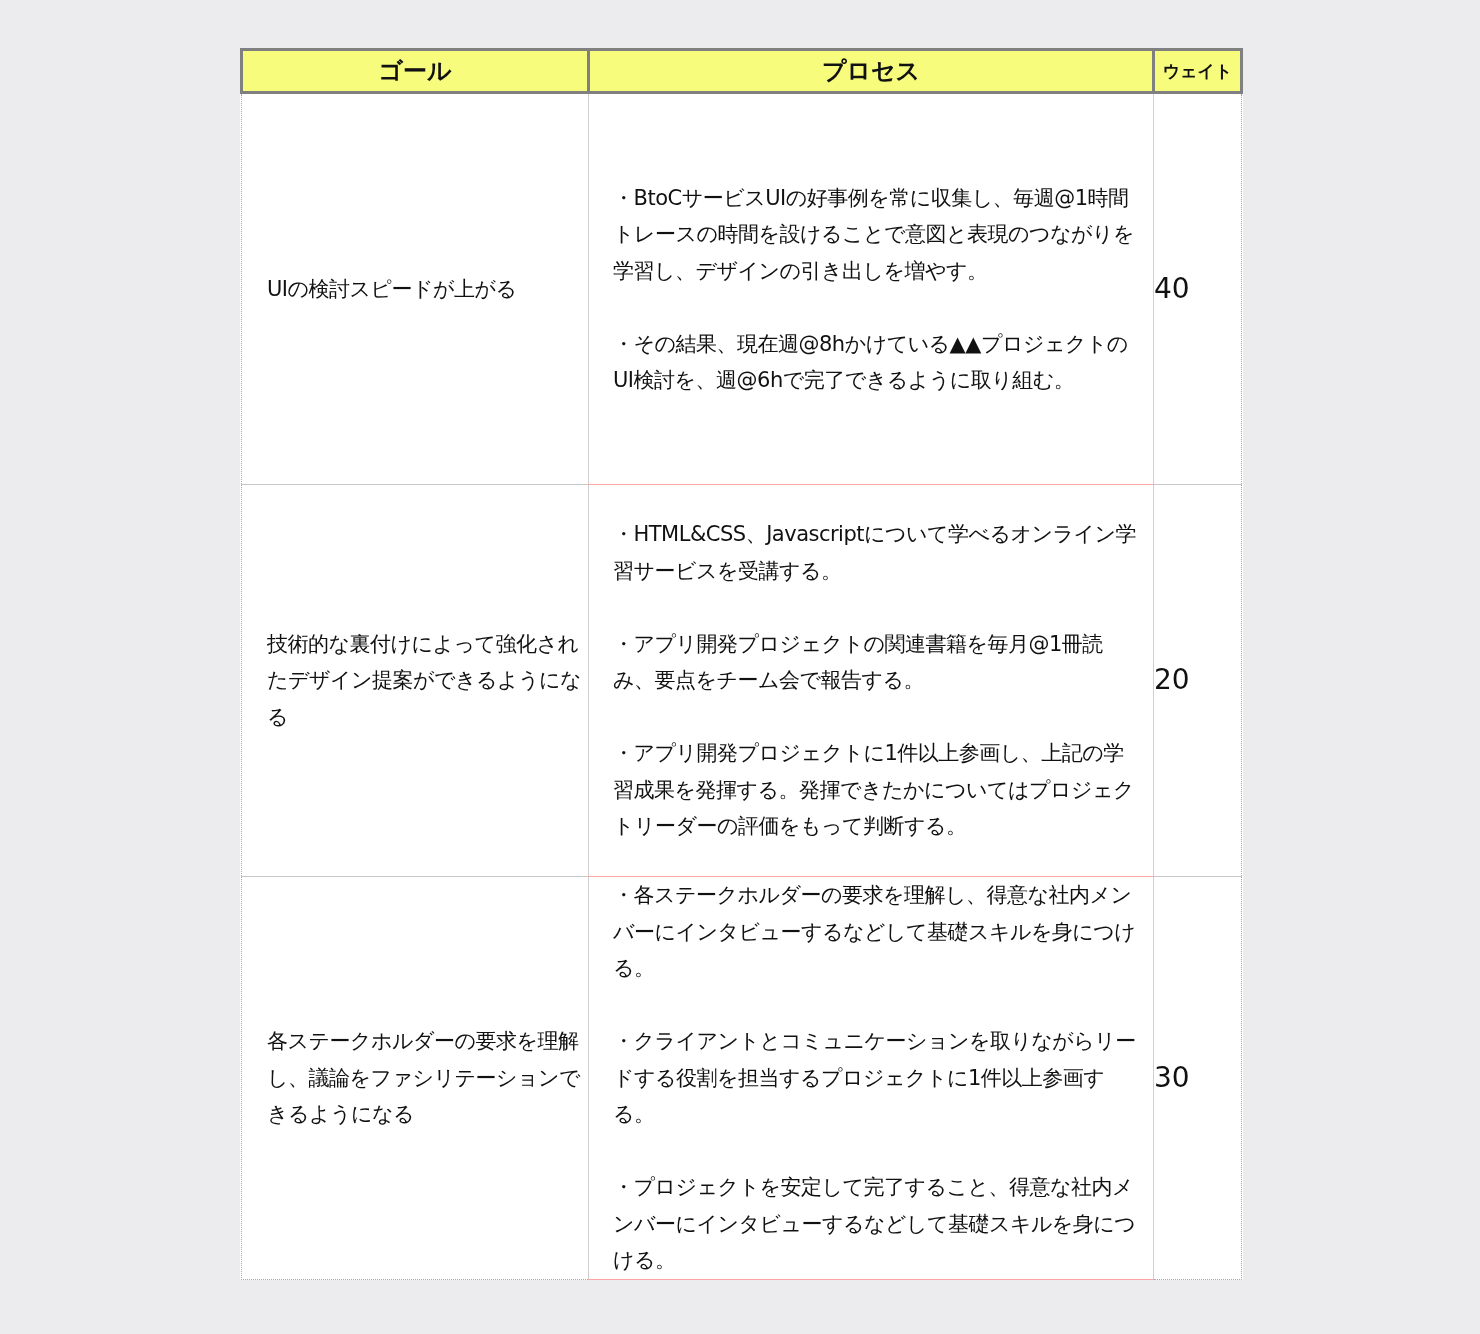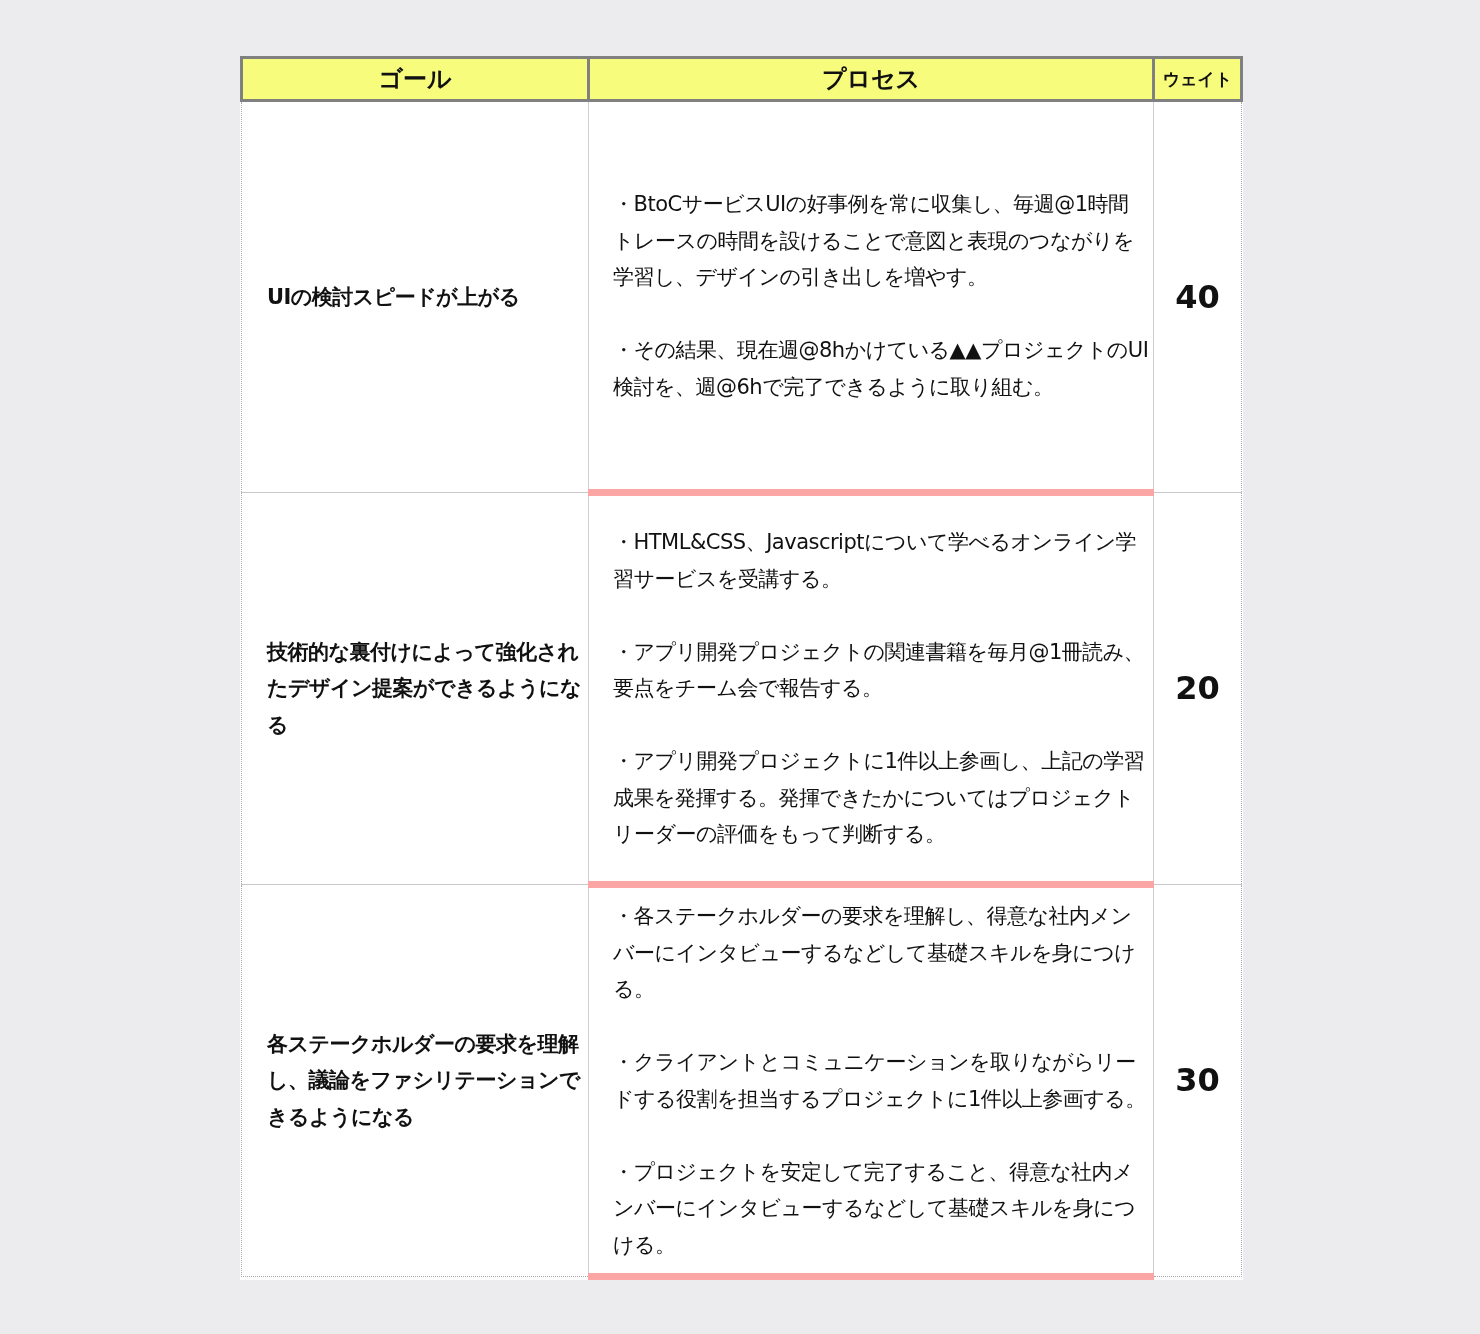--- a/index.html
+++ b/index.html
@@ -11,21 +11,21 @@
       height: 1334px;
       background: #ececee;
       font-family: "DejaVu Sans", "Liberation Sans", sans-serif;
       color: #111;
       position: relative;
       overflow: hidden;
     }
     .sheet {
       position: absolute;
       left: 240px;
-      top: 56px;
+      top: 48px;
       width: 1000px;
     }
     table {
       border-collapse: collapse;
       table-layout: fixed;
       width: 1000px;
       background: #ffffff;
     }
     col.c-goal { width: 347px; }
     col.c-process { width: 565px; }
@@ -53,35 +53,33 @@
       padding: 0 6px 0 25px;
       border: 1px solid #c8c8c8;
     }
     tbody tr {
       height: 392px;
     }
     tbody td.goal {
       border-left: 1px dotted #a8a8a8;
       border-right: 1px dotted #a8a8a8;
       border-bottom: 1px dotted #a8a8a8;
-      font-weight: bold;
     }
     tbody td.process {
       border-left: 1px solid #d0d0d0;
       border-right: 1px solid #d0d0d0;
-      border-bottom: 7px solid #fca5a5;
+      border-bottom: 1px solid #fca5a5;
       padding-left: 24px;
-      padding-right: 4px;
+      padding-right: 17px;
       letter-spacing: -0.5px;
     }
     tbody td.weight {
-      text-align: center;
       padding: 0;
-      font-size: 32px;
-      font-weight: bold;
+      font-size: 28px;
+      font-weight: normal;
       border-left: 1px dotted #a8a8a8;
       border-right: 1px dotted #a8a8a8;
       border-bottom: 1px dotted #a8a8a8;
     }
     .goal-text {
       display: block;
       letter-spacing: -0.5px;
     }
     .para {
       display: block;

